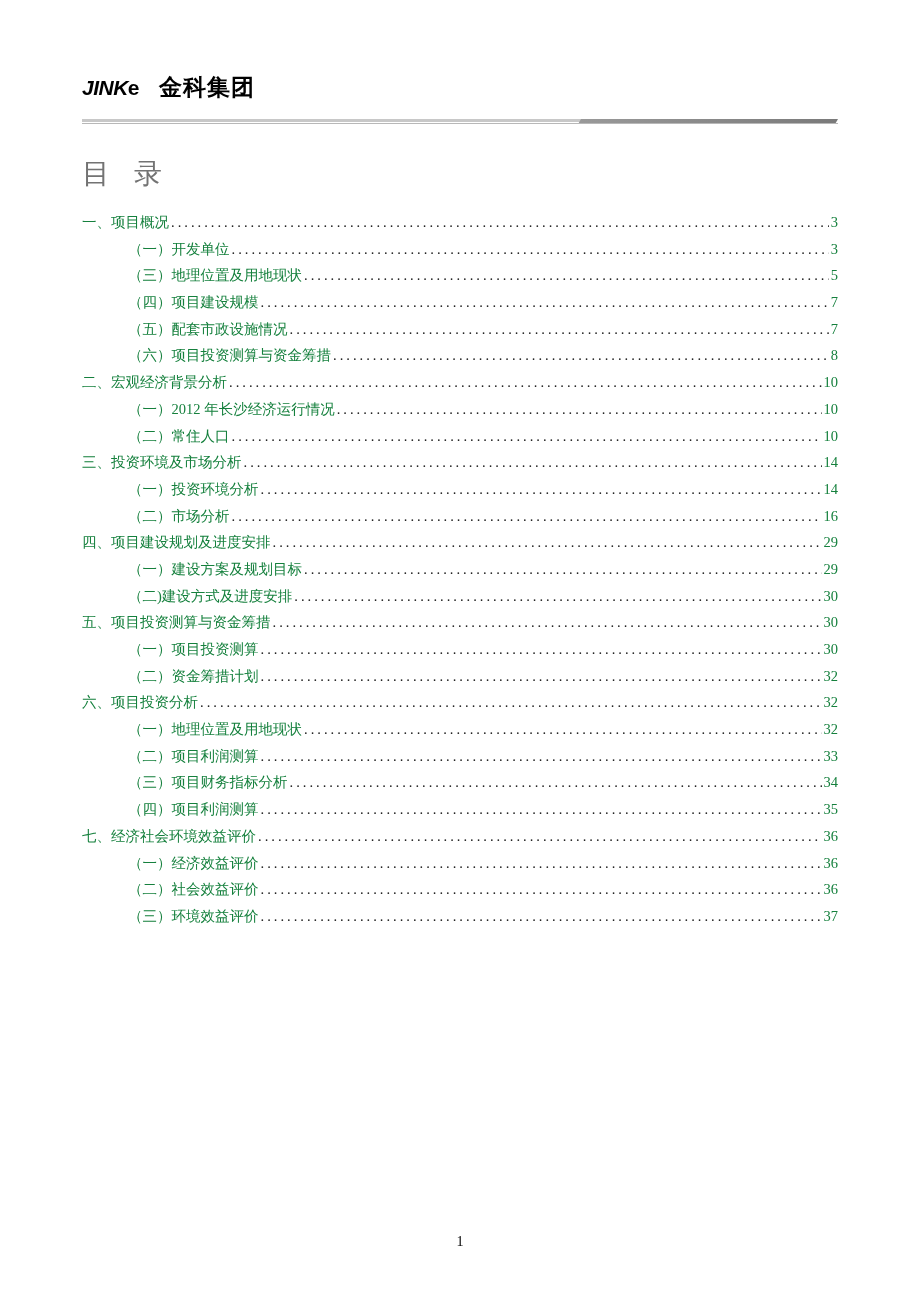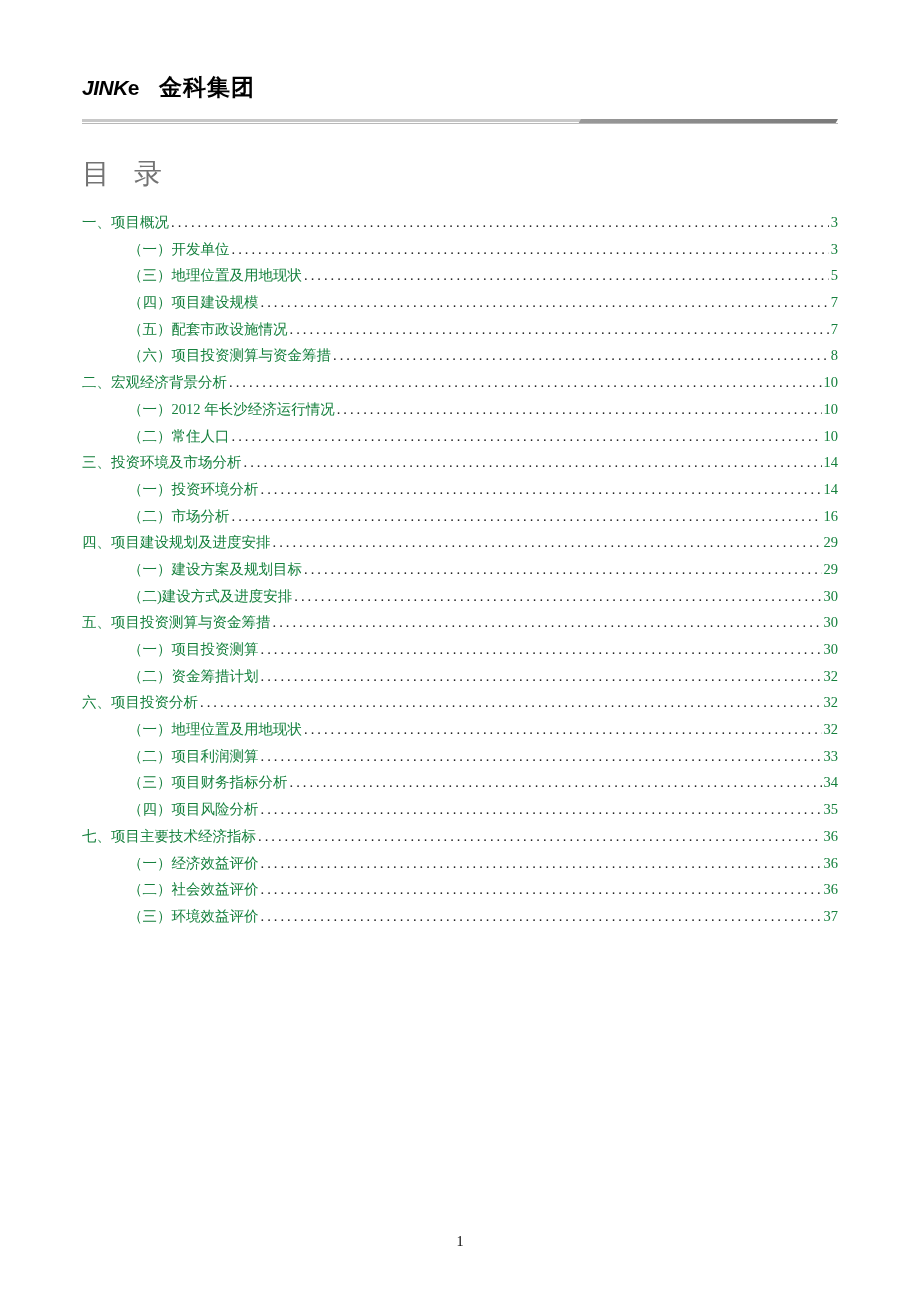--- a/index.html
+++ b/index.html
@@ -248,26 +248,26 @@
       <span class="toc-label">（二）项目利润测算</span>
       <span class="toc-dots"></span>
       <span class="toc-page">33</span>
     </div>
     <div class="toc-entry level-2">
       <span class="toc-label">（三）项目财务指标分析</span>
       <span class="toc-dots"></span>
       <span class="toc-page">34</span>
     </div>
     <div class="toc-entry level-2">
-      <span class="toc-label">（四）项目风险分析</span>
+      <span class="toc-label">（四）项目利润测算</span>
       <span class="toc-dots"></span>
       <span class="toc-page">35</span>
     </div>
     <div class="toc-entry level-1">
-      <span class="toc-label">七、项目主要技术经济指标</span>
+      <span class="toc-label">七、经济社会环境效益评价</span>
       <span class="toc-dots"></span>
       <span class="toc-page">36</span>
     </div>
     <div class="toc-entry level-2">
       <span class="toc-label">（一）经济效益评价</span>
       <span class="toc-dots"></span>
       <span class="toc-page">36</span>
     </div>
     <div class="toc-entry level-2">
       <span class="toc-label">（二）社会效益评价</span>

